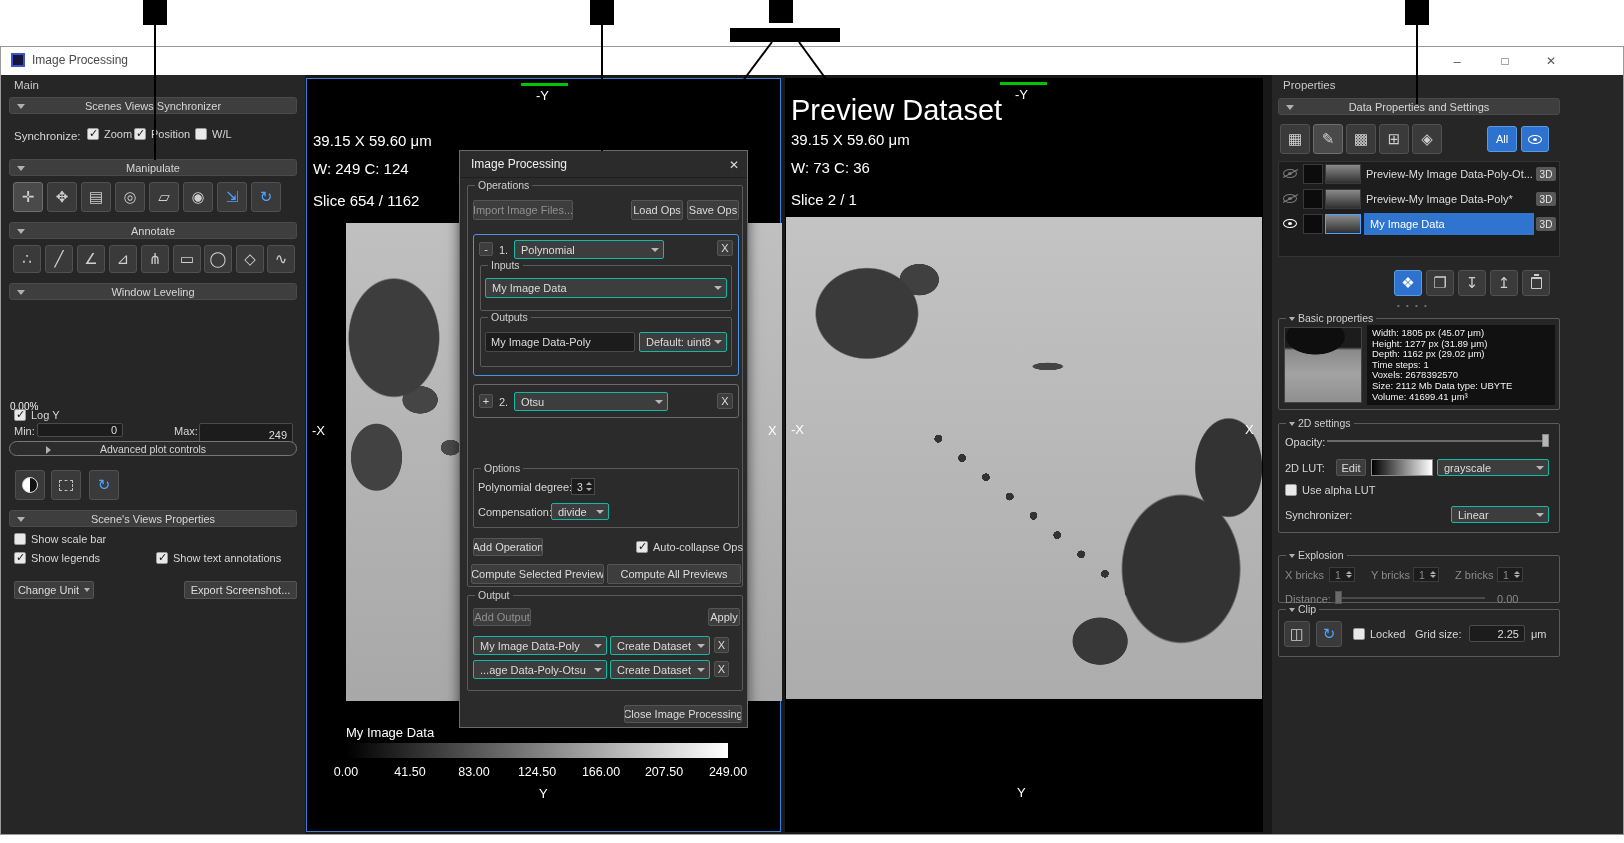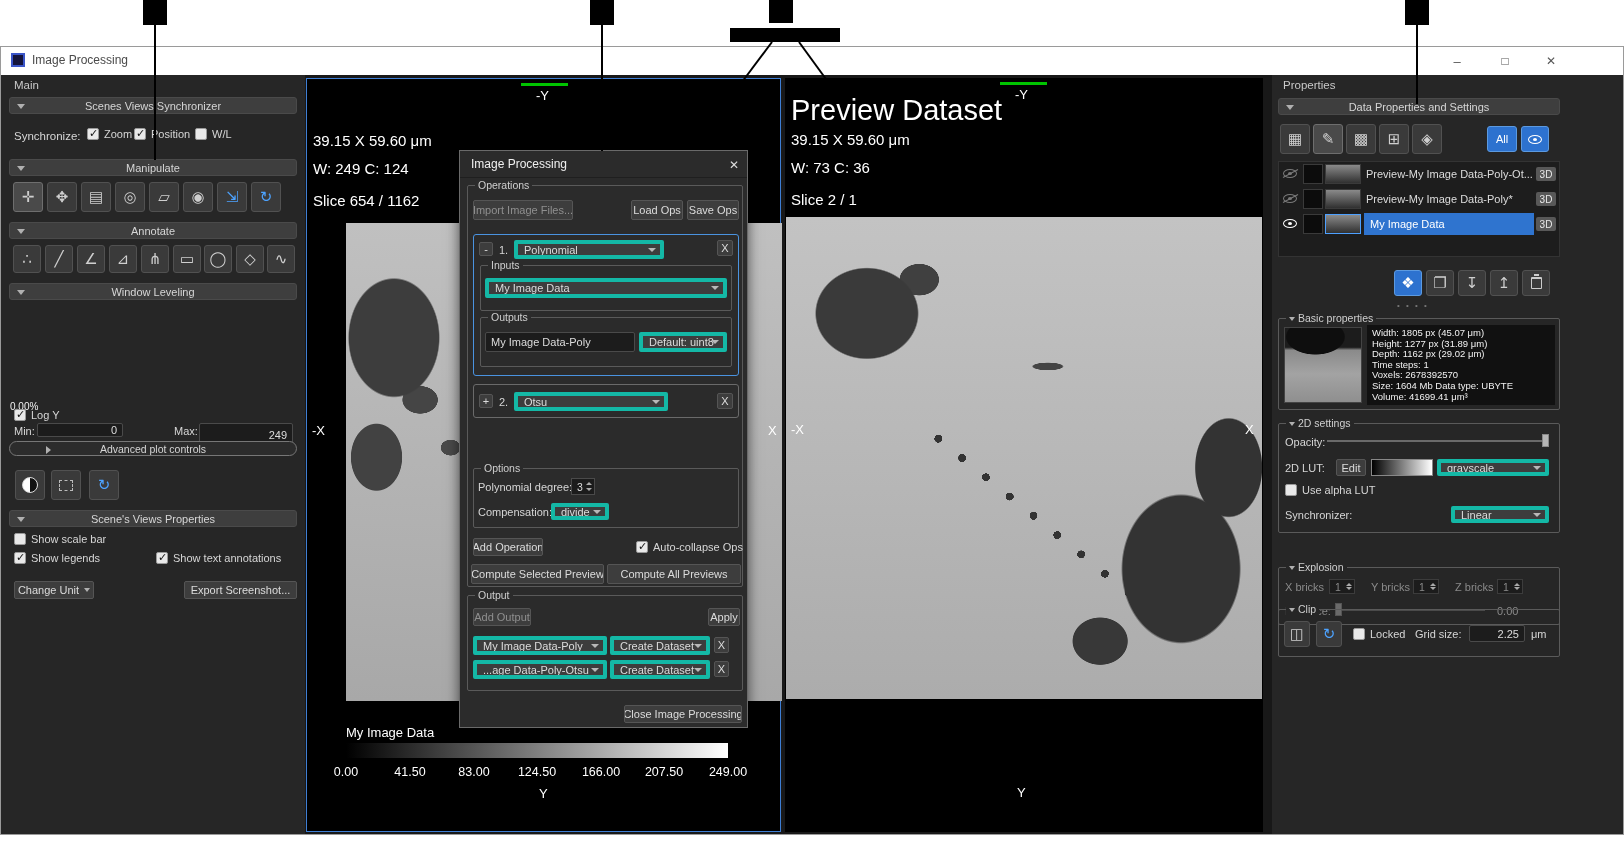--- a/index.html
+++ b/index.html
@@ -7,21 +7,21 @@
 .stage{position:relative;width:1624px;height:843px;background:#fff;font-family:"Liberation Sans","DejaVu Sans",sans-serif;overflow:hidden}
 .abs{position:absolute}
 .txt{position:absolute;white-space:nowrap;color:#d6d6d6;font-size:11px}
 .bar{position:absolute;height:17px;background:#3e3e3e;border:1px solid #4a4a4a;border-radius:3px;color:#d6d6d6;font-size:11px;display:flex;align-items:center;justify-content:center;white-space:nowrap}
 .bar .tri{position:absolute;left:7px;top:6px}
 .tri-d{width:0;height:0;border-left:4px solid transparent;border-right:4px solid transparent;border-top:5px solid #b0b0b0}
 .tri-d.sm{border-left-width:3px;border-right-width:3px;border-top-width:4px}
 .tri-r{width:0;height:0;border-top:4px solid transparent;border-bottom:4px solid transparent;border-left:5px solid #b0b0b0}
 .btn{position:absolute;background:#3d3d3d;border:1px solid #555;border-radius:2px;color:#dcdcdc;font-size:11px;display:flex;align-items:center;justify-content:center;white-space:nowrap;overflow:hidden}
 .btn.dis{color:#8f8f8f}
-.dd{position:absolute;background:#3d3d3d;border:4px solid #14b8a6;border-radius:2px;color:#dcdcdc;font-size:11px;display:flex;align-items:center;padding:0 14px 0 6px;white-space:nowrap;overflow:hidden}
+.dd{position:absolute;background:#3d3d3d;border:1px solid #14b8a6;border-radius:2px;color:#dcdcdc;font-size:11px;display:flex;align-items:center;padding:0 14px 0 6px;white-space:nowrap;overflow:hidden}
 .dd::after{content:"";position:absolute;right:4px;top:50%;margin-top:-2px;width:0;height:0;border-left:4px solid transparent;border-right:4px solid transparent;border-top:4px solid #b8b8b8}
 .field{position:absolute;background:#1c1c1c;border:1px solid #4a4a4a;border-radius:2px;color:#dcdcdc;font-size:11px;display:flex;align-items:center;padding:0 5px;white-space:nowrap;overflow:hidden}
 .field.r{justify-content:flex-end}
 .cb{display:inline-block;width:12px;height:12px;background:#e9e9e9;border:1px solid #9a9a9a;border-radius:2px;position:relative;flex:none}
 .cb.on::after{content:"✓";position:absolute;left:1px;top:-2px;font-size:11px;color:#111;font-weight:bold}
 .cbrow{position:absolute;color:#d6d6d6;font-size:11px;display:flex;align-items:center;gap:5px;white-space:nowrap}
 .ibtn{position:absolute;background:#3a3a3a;border:1px solid #515151;border-radius:3px;color:#cfcfcf;display:flex;align-items:center;justify-content:center;font-size:15px}
 .ibtn.sel{background:#4a4a4a;border-color:#6e6e6e}
 .ibtn.blue{color:#4da3ff}
 .ibtn.bluebg{background:#2d72cf;border-color:#5c9ae0;color:#fff}
@@ -494,21 +494,21 @@
           <span class="tri-d sm"></span>
           <span>Basic properties</span>
         </span>
       <div class="abs" style="left:5px;top:8px;width:78px;height:76px;border:1px solid #444;background:radial-gradient(30px 18px at 40% 12%,#0e0e0e 96%,transparent 100%),linear-gradient(180deg,#1c1c1c 0 26%,#8a8a8a 30%,#a3a3a3 62%,#8f8f8f)"></div>
       <div class="abs" style="left:88px;top:6px;width:188px;height:80px;background:#111;padding:3px 5px;font-size:9.5px;line-height:10.6px;color:#f2f2f2">
         <span style="display:block">Width: 1805 px (45.07 μm)</span>
         <span style="display:block">Height: 1277 px (31.89 μm)</span>
         <span style="display:block">Depth: 1162 px (29.02 μm)</span>
         <span style="display:block">Time steps: 1</span>
         <span style="display:block">Voxels: 2678392570</span>
-        <span style="display:block">Size: 1604 Mb  Data type: UBYTE</span>
+        <span style="display:block">Size: 2112 Mb  Data type: UBYTE</span>
         <span style="display:block">Volume: 41699.41 μm³</span>
       </div>
     </div>
 
     <div class="gbox g2" style="left:6px;top:348px;width:282px;height:110px">
       <span class="glabel">
           <span class="tri-d sm"></span>
           <span>2D settings</span>
         </span>
       <span class="txt" style="left:6px;top:12px">Opacity:</span>
@@ -527,21 +527,21 @@
       <div class="cbrow" style="left:6px;top:60px">
           <span class="cb"></span>
           <span>Use alpha LUT</span>
         </div>
       <span class="txt" style="left:6px;top:85px">Synchronizer:</span>
       <div class="dd" style="left:172px;top:82px;width:98px;height:17px">
           <span>Linear</span>
         </div>
     </div>
 
-    <div class="gbox g2" style="left:6px;top:492px;width:282px;height:58px">
+    <div class="gbox g2" style="left:6px;top:480px;width:282px;height:48px">
       <span class="glabel">
           <span class="tri-d sm"></span>
           <span>Explosion</span>
         </span>
       <span class="txt" style="left:6px;top:13px;color:#8a8a8a">X bricks</span>
       <div class="spin dim" style="left:50px;top:11px;width:26px;height:15px">
           <span>1</span>
         </div>
       <span class="txt" style="left:92px;top:13px;color:#8a8a8a">Y bricks</span>
       <div class="spin dim" style="left:134px;top:11px;width:26px;height:15px">

